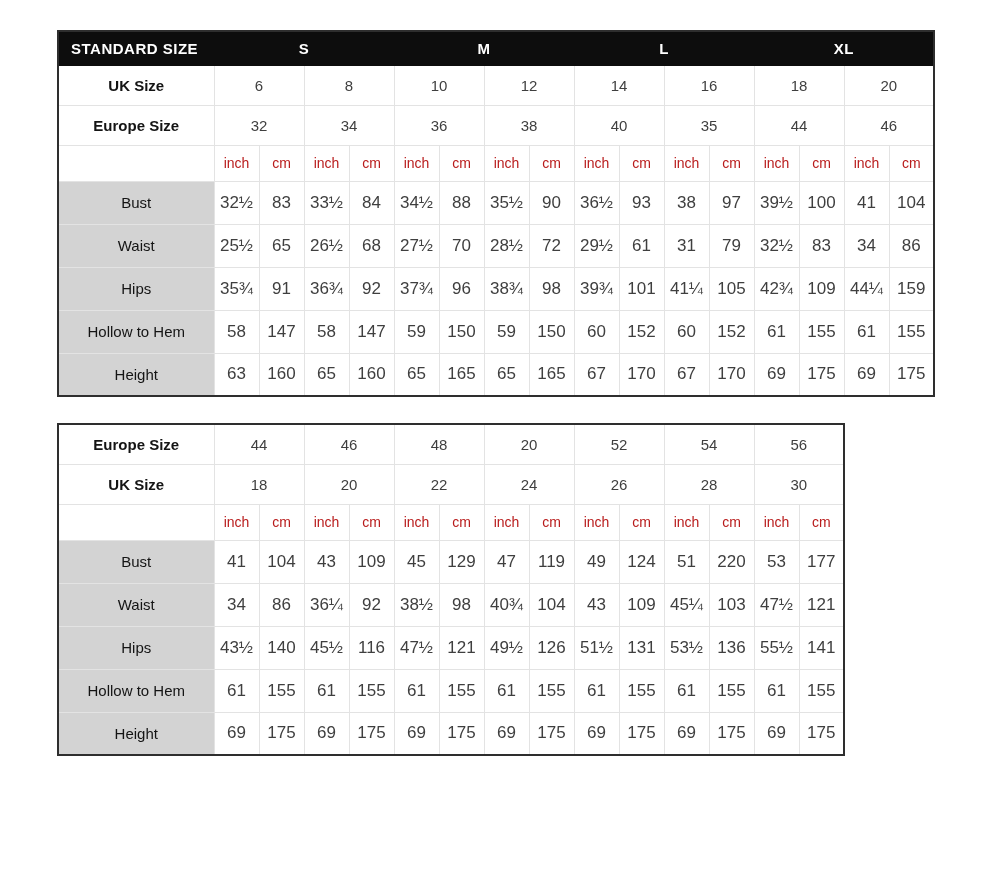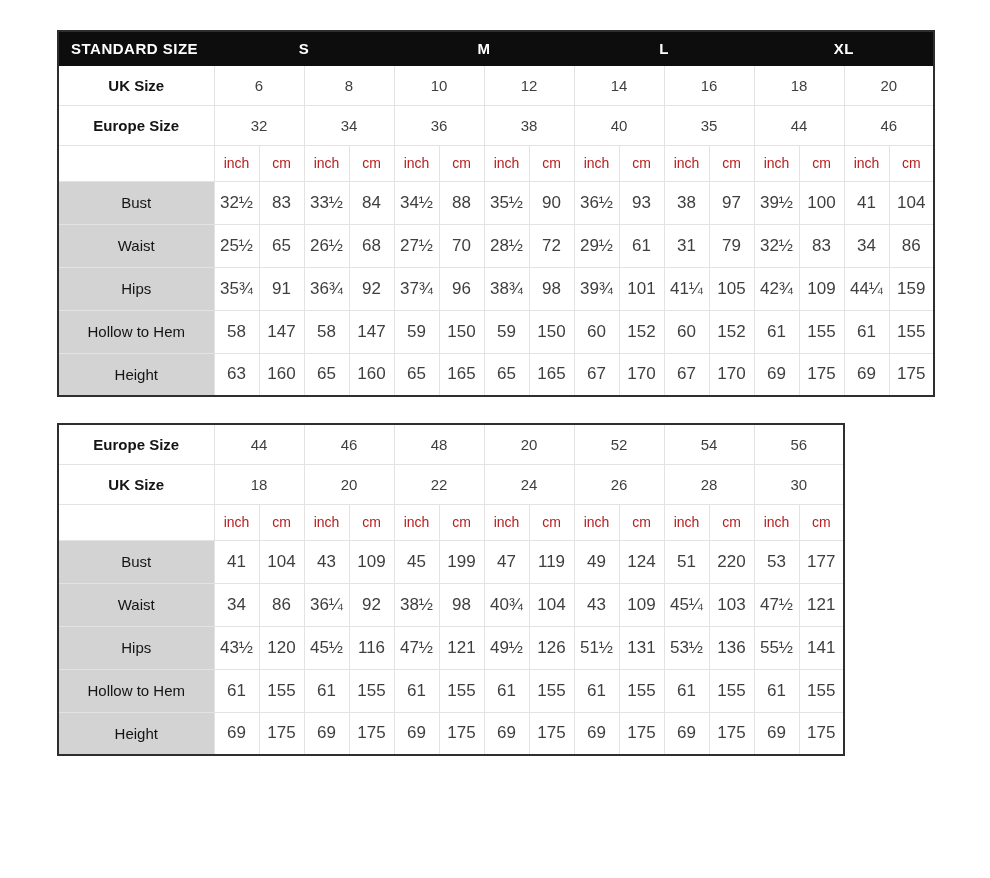--- a/index.html
+++ b/index.html
@@ -305,21 +305,21 @@
           <td class="unit">inch</td>
           <td class="unit">cm</td>
         </tr>
         <tr class="measure-row">
           <th class="measure-label">Bust</th>
           <td class="mval">41</td>
           <td class="mval">104</td>
           <td class="mval">43</td>
           <td class="mval">109</td>
           <td class="mval">45</td>
-          <td class="mval">199</td>
+          <td class="mval">129</td>
           <td class="mval">47</td>
           <td class="mval">119</td>
           <td class="mval">49</td>
           <td class="mval">124</td>
           <td class="mval">51</td>
           <td class="mval">220</td>
           <td class="mval">53</td>
           <td class="mval">177</td>
         </tr>
         <tr class="measure-row">
@@ -335,21 +335,21 @@
           <td class="mval">43</td>
           <td class="mval">109</td>
           <td class="mval">45¼</td>
           <td class="mval">103</td>
           <td class="mval">47½</td>
           <td class="mval">121</td>
         </tr>
         <tr class="measure-row">
           <th class="measure-label">Hips</th>
           <td class="mval">43½</td>
-          <td class="mval">120</td>
+          <td class="mval">140</td>
           <td class="mval">45½</td>
           <td class="mval">116</td>
           <td class="mval">47½</td>
           <td class="mval">121</td>
           <td class="mval">49½</td>
           <td class="mval">126</td>
           <td class="mval">51½</td>
           <td class="mval">131</td>
           <td class="mval">53½</td>
           <td class="mval">136</td>

